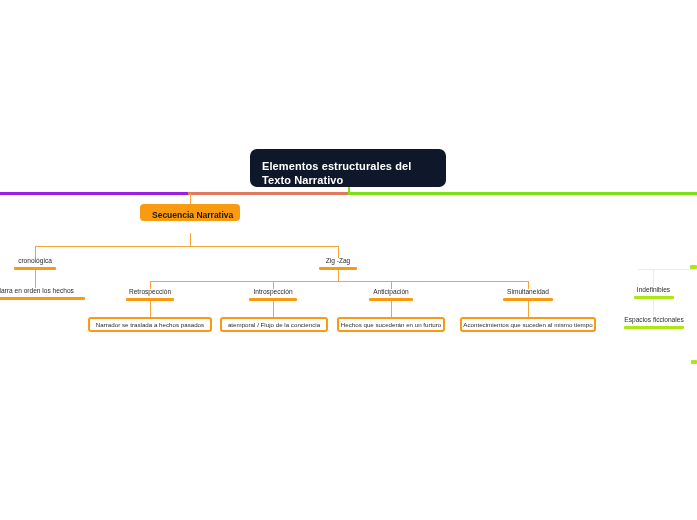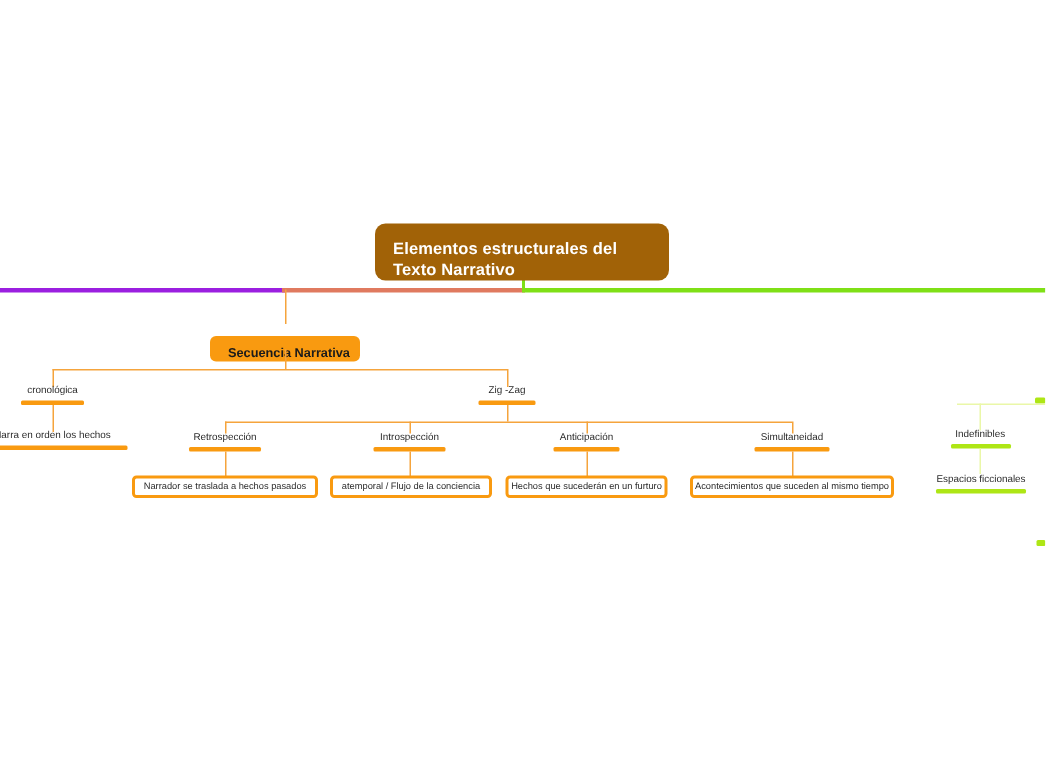--- a/index.html
+++ b/index.html
@@ -28,21 +28,21 @@
   .vline { width: 1px; }
 
   .trunk-seg {
     position: absolute;
     height: 3px;
   }
 
   
   .root-node {
     position: absolute;
-    background: #a16207;
+    background: #0f172a;
     border-radius: 7px;
     color: #ffffff;
     font-weight: bold;
     font-size: 11px;
     line-height: 14px;
     padding: 10px 12px;
     box-sizing: border-box;
     letter-spacing: .1px;
   }
 
@@ -118,21 +118,21 @@
   <div class="trunk-seg" style="left:348px; top:192px; width:349px; background:#7FE016;"></div>
 
   <div class="vline" style="left:348px; top:184px; height:10px; background:#7FE016; width:2px;"></div>
 
   <div class="root-node" style="left:250px; top:149px; width:196px; height:38px;">
     <span>Elementos estructurales del Texto Narrativo</span>
   </div>
 
   <div class="vline" style="left:190px; top:193px; height:23px;"></div>
 
-  <div class="pill-node" style="left:140px; top:224px; width:100px; height:17px;">
+  <div class="pill-node" style="left:140px; top:204px; width:100px; height:17px;">
     <span>Secuencia Narrativa</span>
   </div>
 
   <div class="vline" style="left:190px; top:233px; height:13px;"></div>
   <div class="hline" style="left:35px; top:246px; width:303px;"></div>
   <div class="vline" style="left:35px; top:246px; height:12px;"></div>
   <div class="vline" style="left:338px; top:246px; height:12px;"></div>
 
   <div class="ul-node" style="left:0px; top:256px; width:70px;">
     <div class="ul-text">cronológica</div>

